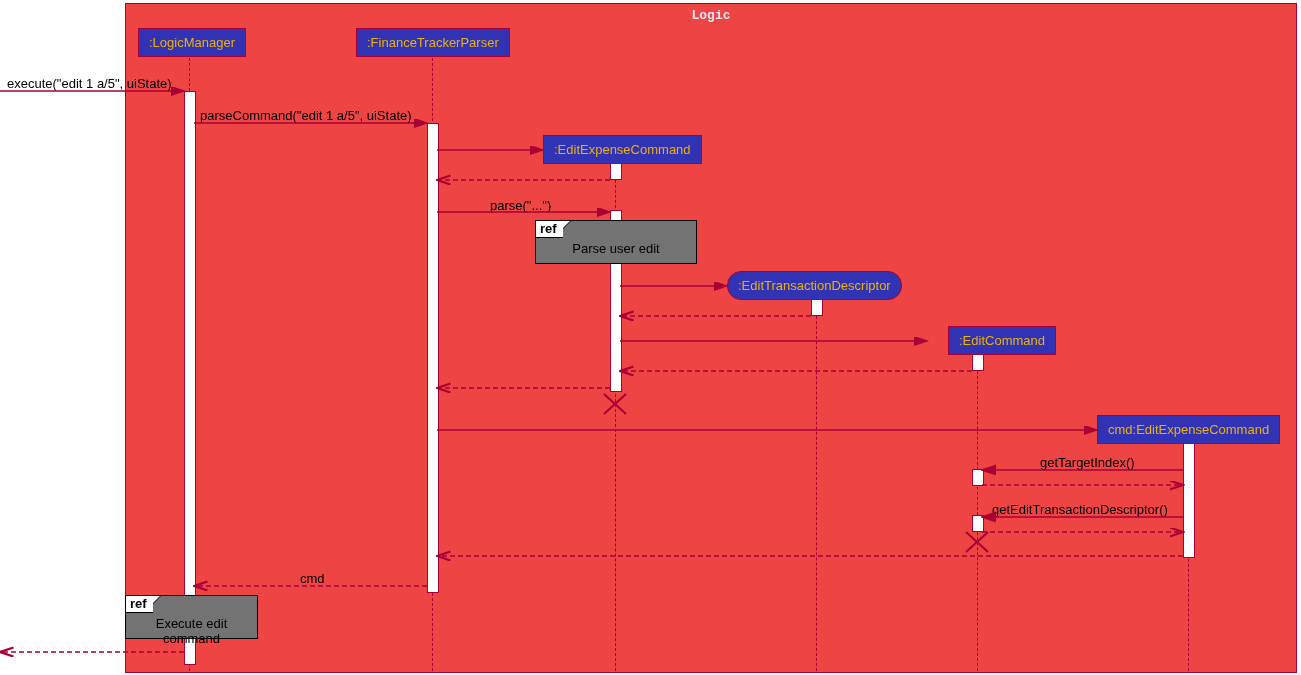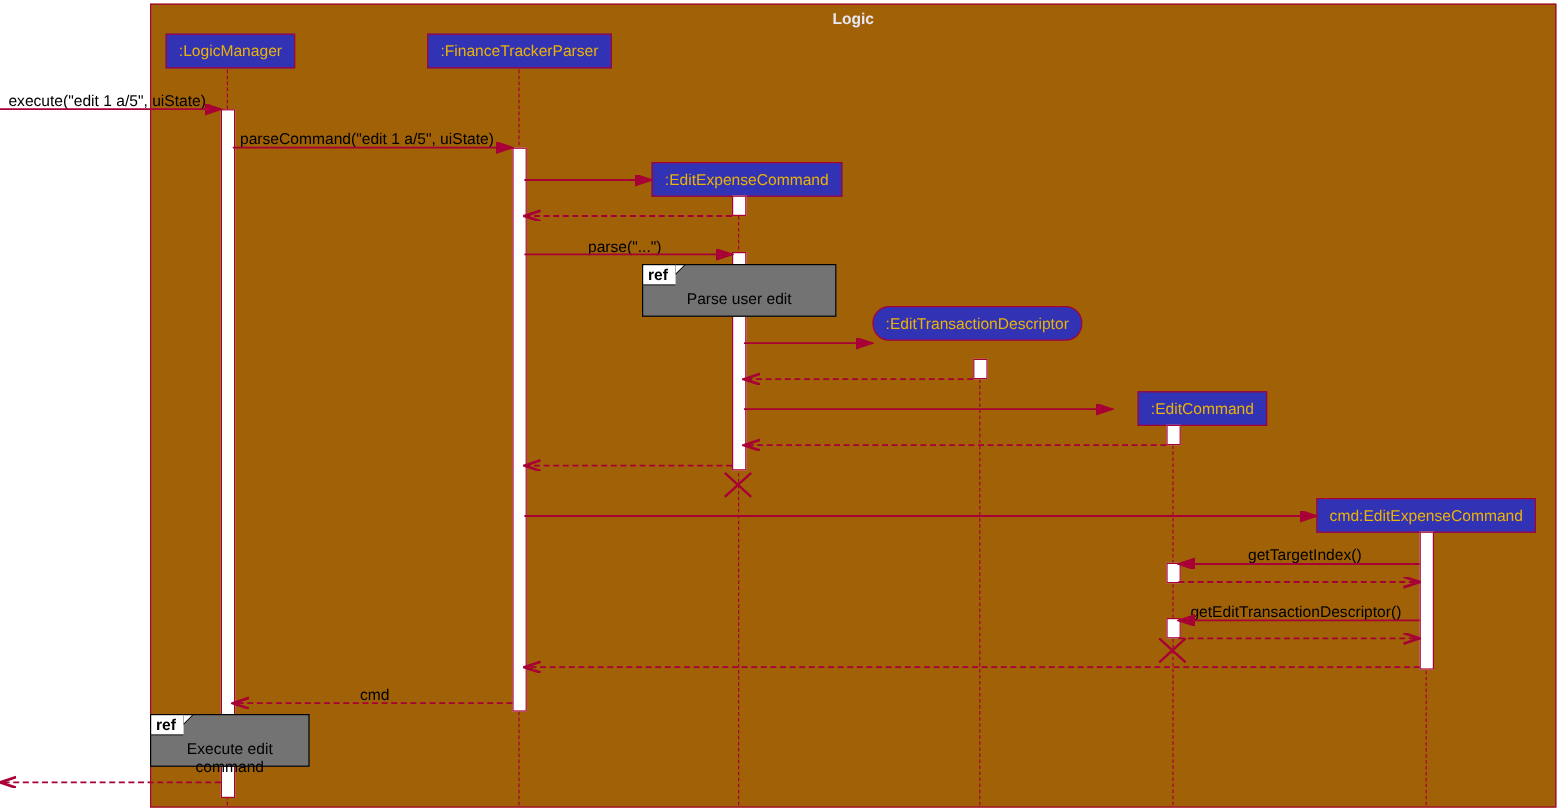--- a/index.html
+++ b/index.html
@@ -11,22 +11,23 @@
     width: 1301px;
     height: 675px;
     position: relative;
   }
   .frame {
     position: absolute;
     left: 125px;
     top: 3px;
     width: 1170px;
     height: 668px;
-    background: #a16207;
+    background: #ef4444;
     border: 1.5px solid #a80036;
+    font-family: Liberation Mono, monospace;
   }
   .frame-label {
     position: absolute;
     left: 50%;
     top: 4px;
     transform: translateX(-50%);
     color: #e6e8f5;
     font-weight: bold;
     font-size: 13px;
   }
@@ -143,21 +144,21 @@
 
 <div class="participant" style="left:138px; top:28px;">
   <span>:LogicManager</span>
 </div>
 <div class="participant" style="left:356px; top:28px;">
   <span>:FinanceTrackerParser</span>
 </div>
 <div class="participant" style="left:543px; top:135px;">
   <span>:EditExpenseCommand</span>
 </div>
-<div class="participant" style="left:727px; top:255px;border-radius:14px;">
+<div class="participant" style="left:727px; top:271px;border-radius:14px;">
   <span>:EditTransactionDescriptor</span>
 </div>
 <div class="participant" style="left:948px; top:326px;">
   <span>:EditCommand</span>
 </div>
 <div class="participant" style="left:1097px; top:415px;">
   <span>cmd:EditExpenseCommand</span>
 </div>
 
 <div class="lifeline" style="left:189px; top:58px; height:613px;"></div>

